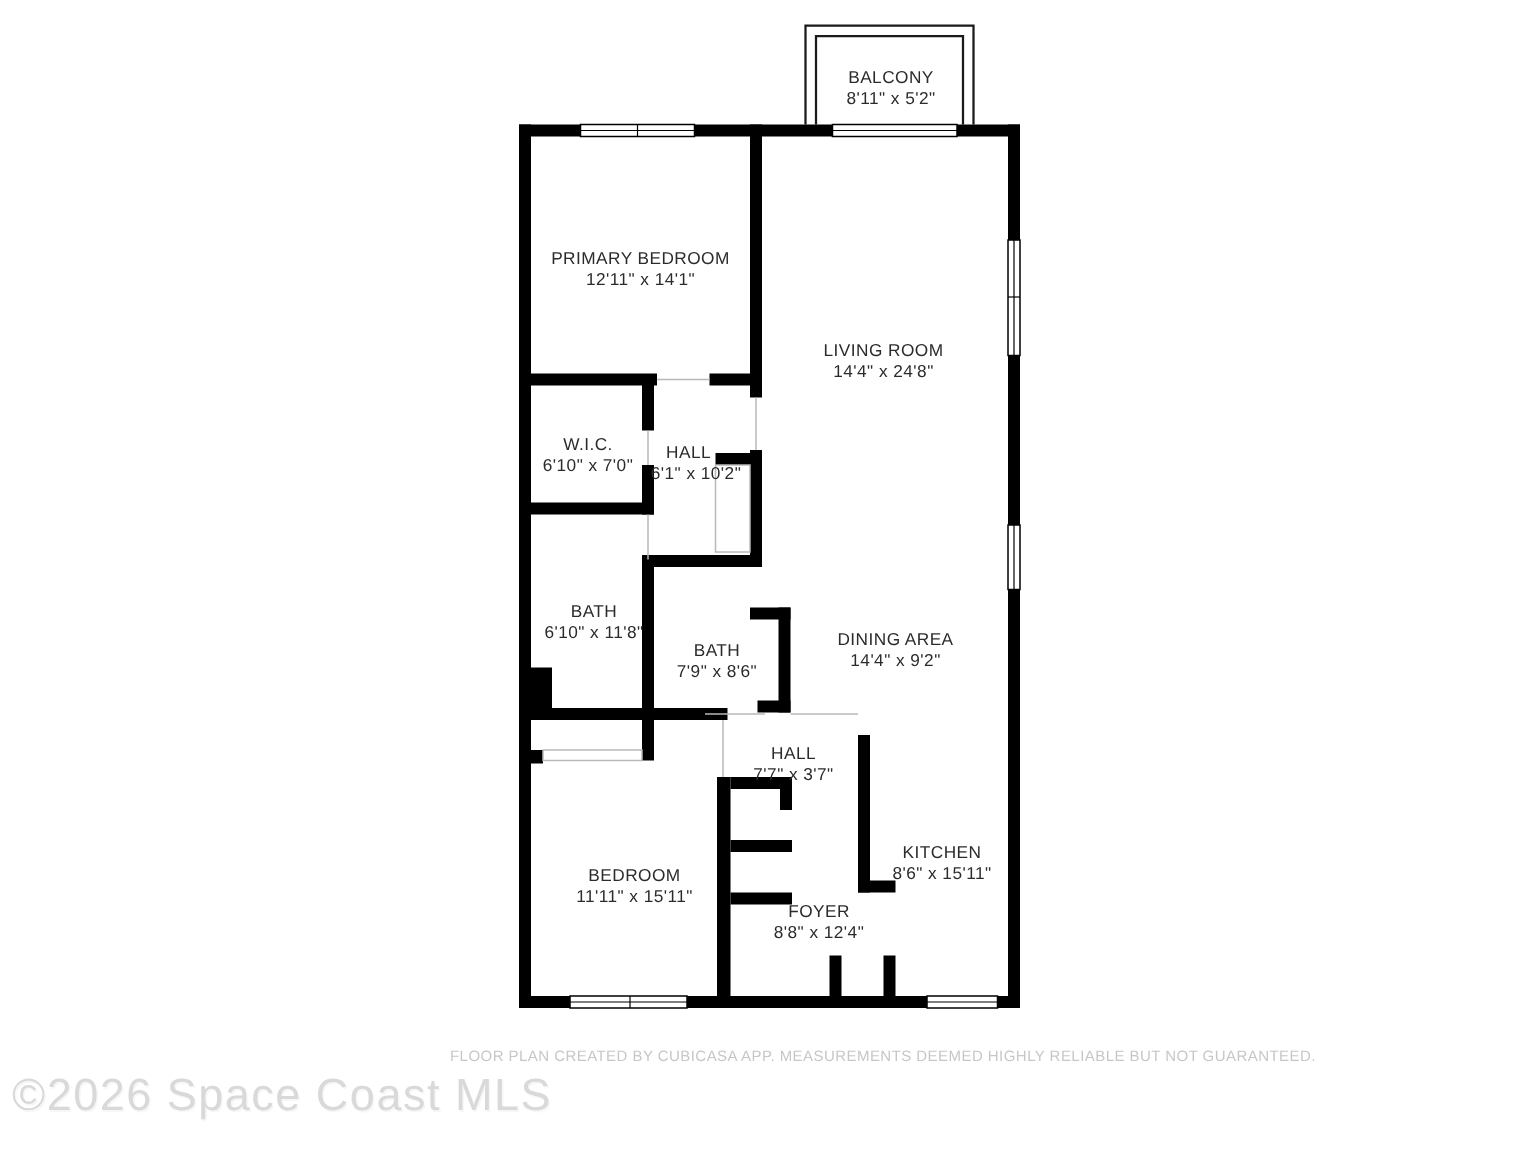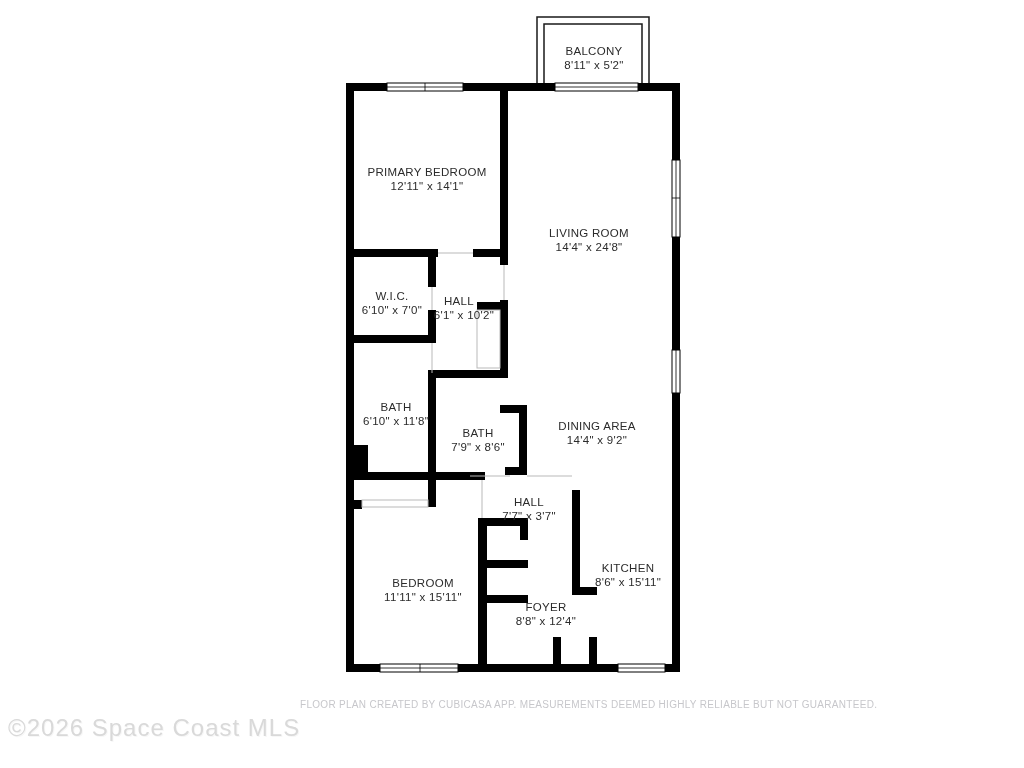--- a/index.html
+++ b/index.html
@@ -17,21 +17,21 @@
     text-anchor: middle;
     letter-spacing: 0.3px;
   }
   .wall { fill: #000000; }
   .win  { fill: #ffffff; stroke: #000000; stroke-width: 1; }
   .winline { stroke: #000000; stroke-width: 0.8; }
   .thin { stroke: #1a1a1a; stroke-width: 1.5; fill: none; }
   .door { stroke: #b9b9b9; stroke-width: 1; fill: none; }
   #copyright {
     position: absolute; left: 8px; top: 714px;
-    font-size: 24px; letter-spacing: 1px;
+    font-size: 30px; letter-spacing: 1px;
     color: #d9d9d9;
     text-shadow: 1px 1px 0 #f7f7f7;
     user-select: none;
   }
   #disclaimer {
     position: absolute; left: 300px; top: 699px;
     font-size: 10px; letter-spacing: 0.3px;
     color: #c7c7cb;
     user-select: none;
   }

